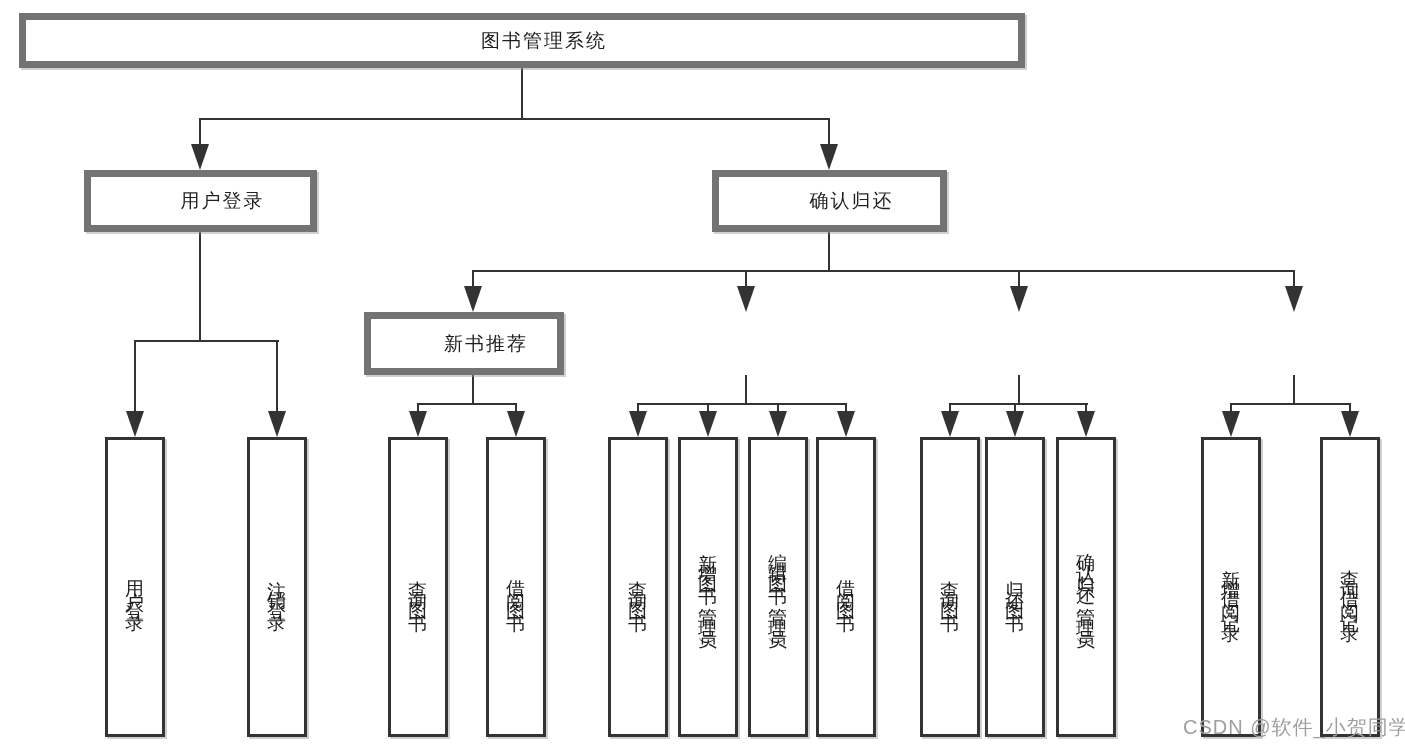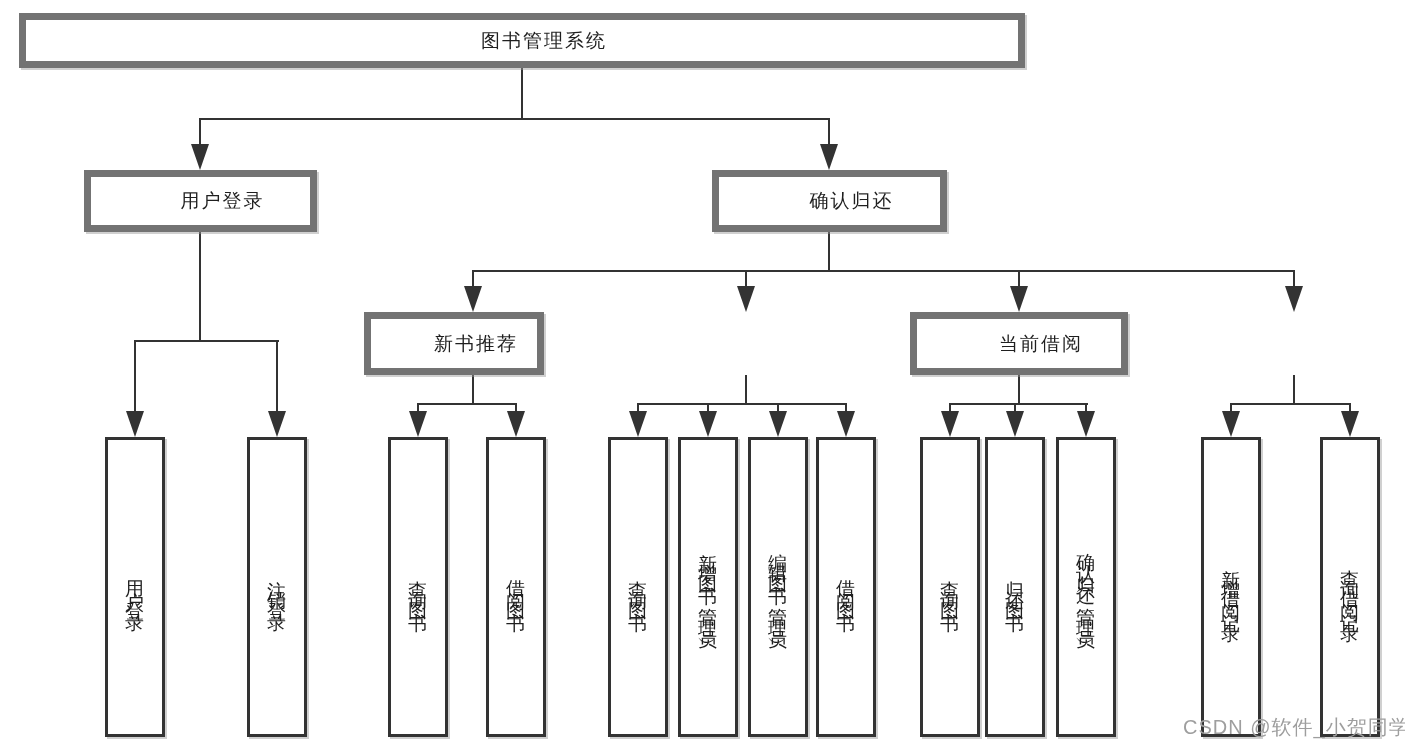--- a/index.html
+++ b/index.html
@@ -104,25 +104,22 @@
     <div class="vl" style="left:472px; top:270px; height:18px;"></div>
     <div class="arr" style="left:464px; top:286px;"></div>
     <div class="vl" style="left:745px; top:270px; height:18px;"></div>
     <div class="arr" style="left:737px; top:286px;"></div>
     <div class="vl" style="left:1018px; top:270px; height:18px;"></div>
     <div class="arr" style="left:1010px; top:286px;"></div>
     <div class="vl" style="left:1293px; top:270px; height:18px;"></div>
     <div class="arr" style="left:1285px; top:286px;"></div>
   </div>
 
-  <div class="node" style="left:364px; top:312px; width:180px; height:63px;">
+  <div class="node" style="left:364px; top:312px; width:200px; height:63px;">
     <span>新书推荐</span>
-  </div>
-  <div class="node" style="left:910px; top:312px; width:218px; height:63px;">
-    <span>当前借阅</span>
   </div>
 
   <div>
     <div class="vl" style="left:199px; top:232px; height:110px;"></div>
     <div class="hl" style="left:134px; top:340px; width:145px;"></div>
     <div class="vl" style="left:134px; top:340px; height:71px;"></div>
     <div class="arr" style="left:126px; top:411px;"></div>
     <div class="vl" style="left:276px; top:340px; height:71px;"></div>
     <div class="arr" style="left:268px; top:411px;"></div>
   </div>

